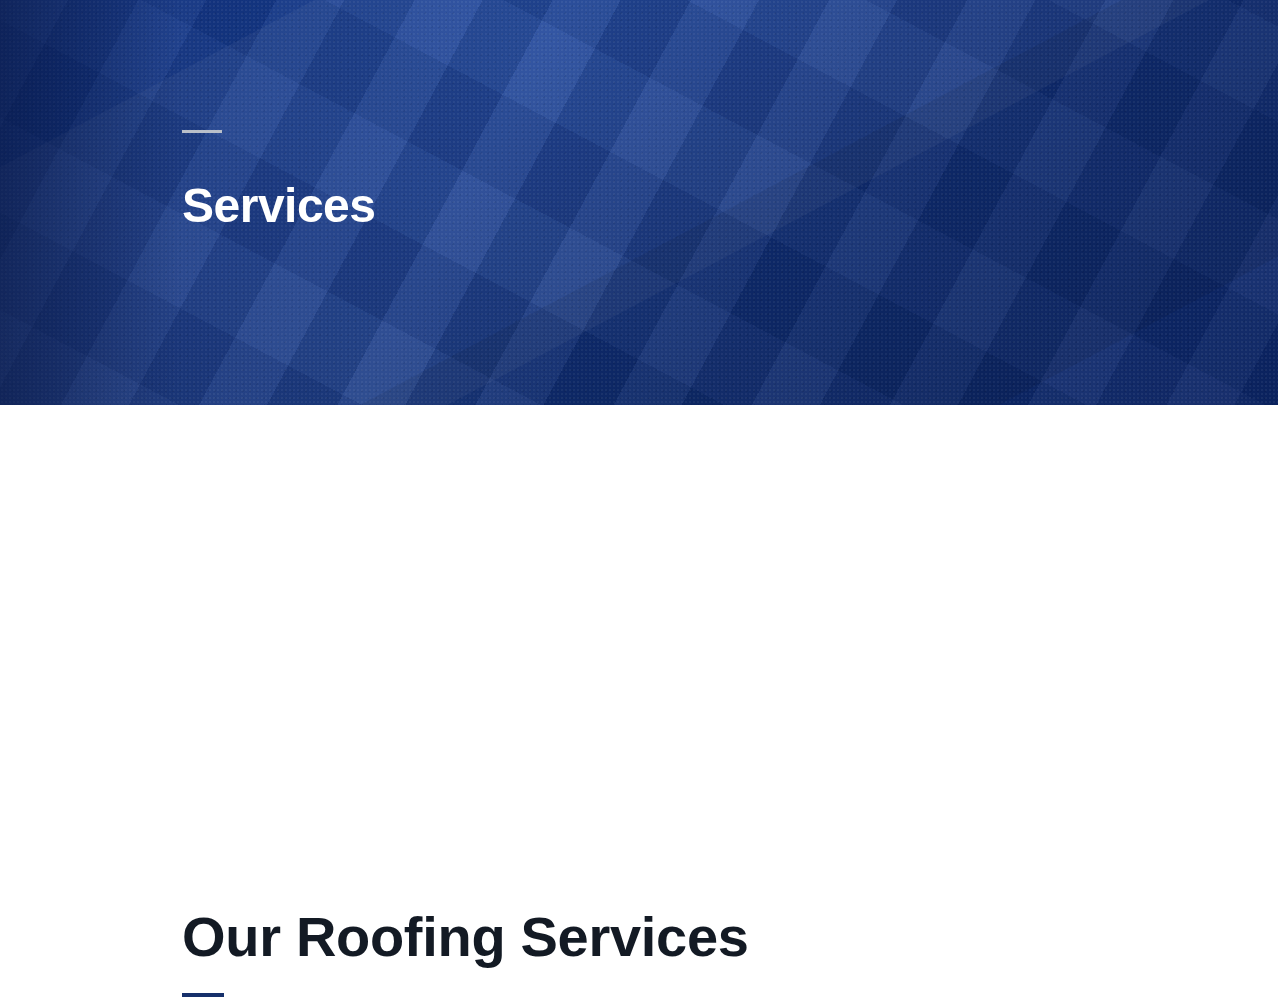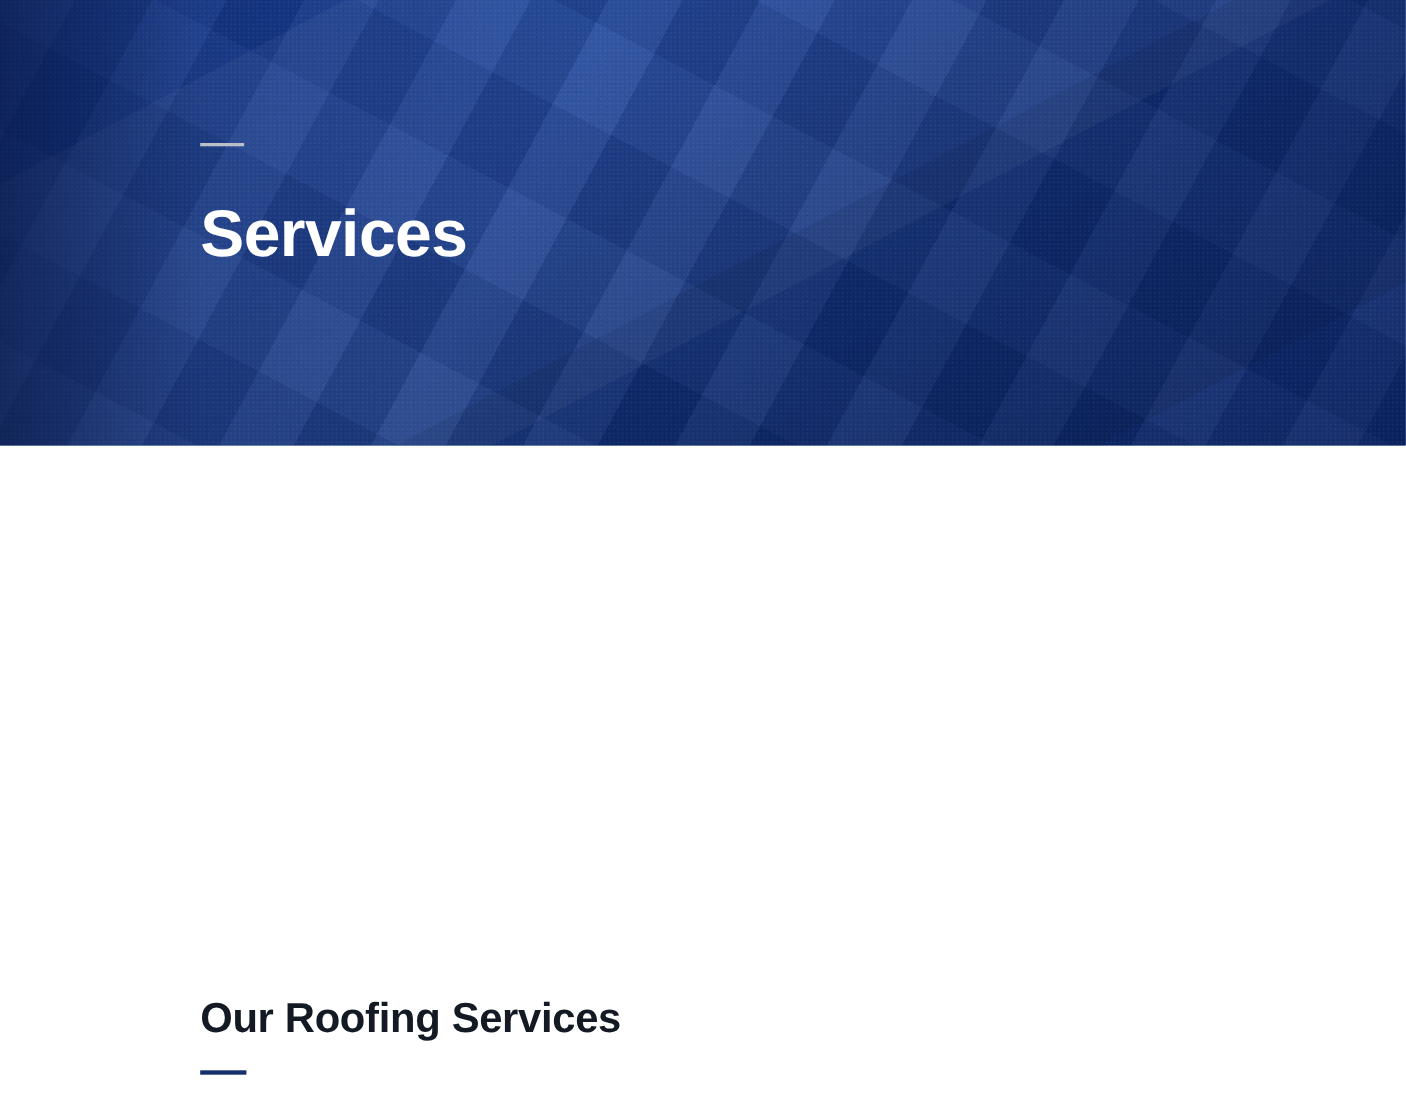--- a/index.html
+++ b/index.html
@@ -73,21 +73,21 @@
     top: 130px;
     z-index: 5;
   }
   .hero-rule {
     width: 40px;
     height: 3px;
     background: #b9bfc9;
     margin-bottom: 28px;
   }
   .hero-title {
-    font-size: 60px;
+    font-size: 48px;
     line-height: 1.05;
     font-weight: bold;
     color: #ffffff;
     letter-spacing: -0.5px;
     margin-top: 48px;
   }
 
   
   .main {
     position: relative;
@@ -95,21 +95,21 @@
     background: #ffffff;
     padding: 0;
   }
   .section-head {
     position: absolute;
     left: 182px;
     top: 500px;
     width: 900px;
   }
   .section-title {
-    font-size: 38px;
+    font-size: 56px;
     font-weight: bold;
     color: #131a24;
     letter-spacing: -0.3px;
     line-height: 1.15;
   }
   .section-rule {
     width: 42px;
     height: 4px;
     background: #16306b;
     margin-top: 24px;

